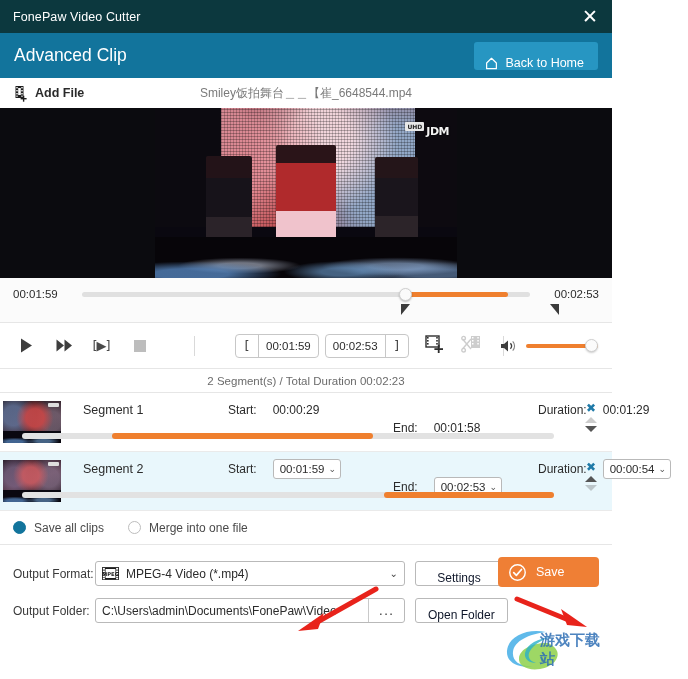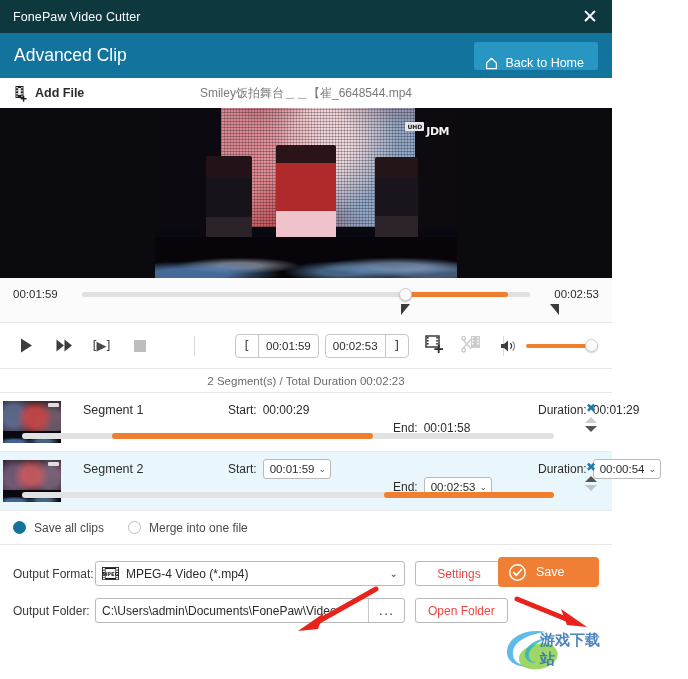--- a/index.html
+++ b/index.html
@@ -189,21 +189,21 @@
       linear-gradient(160deg,#231722,#4a2b3a 50%,#1b141c);
   }
   .st-crowd { position:absolute; left:0; bottom:0; width:100%; height:28%;
     background:radial-gradient(ellipse at 20% 90%,rgba(90,140,200,.7) 0 12%,transparent 28%),
                radial-gradient(ellipse at 70% 85%,rgba(110,160,210,.6) 0 12%,transparent 28%), #0a0810; }
   .st-badge { position:absolute; right:2px; top:2px; width:11px; height:4px;
               background:#dedede; border-radius:1px; }
   .seg-body { flex:1; position:relative; height:100%; padding-left:22px; }
   .seg-line1 { position:relative; height:34px; display:flex; align-items:center; }
   .seg-name { font-size:12.5px; color:#2b2b2b; }
-  .seg-field { position:absolute; display:flex; align-items:center; gap:6px; font-size:12px; color:#2b2b2b; }
+  .seg-field { position:absolute; display:flex; align-items:center; gap:16px; font-size:12px; color:#2b2b2b; }
   .f-start { left:145px; }
   .f-end   { left:310px;margin-top:36px; }
   .f-dur   { left:455px; }
   .seg-field .val { font-size:12px; color:#2b2b2b; }
   .spin {
     display:inline-flex; align-items:center; border:1px solid #b9b9b9; border-radius:3px;
     height:20px; background:#fff; padding:0 4px 0 6px; gap:4px;
   }
   .spin .sv { font-size:11.5px; color:#2b2b2b; }
   .spin .sarr { font-size:9px; color:#555; line-height:1; font-family:"DejaVu Sans", sans-serif; }
@@ -246,22 +246,22 @@
     display:flex; align-items:center; padding:0 0 0 6px; position:relative;
   }
   .tf-text { font-size:12px; color:#2b2b2b; flex:1; }
   .dots-btn {
     width:36px; height:23px; border-left:1px solid #c9c9c9; display:flex; align-items:center;
     justify-content:center; font-size:13px; color:#444; cursor:pointer; letter-spacing:1px;
     font-family:"DejaVu Sans", sans-serif;
   }
   .sidebtn {
     margin-left:10px; height:25px; min-width:88px; padding:0 12px; border:1px solid #b9b9b9;
-    border-radius:3px; background:#fff; display:flex; align-items:center; justify-content:center;
-    font-size:12px; color:#ef4444; cursor:pointer;
+    border-radius:3px; background:#fff; display:flex; align-items:flex-end; justify-content:center;
+    font-size:12px; color:#0f172a; cursor:pointer;
   }
   .save-btn {
     position:absolute; right:13px; top:12px; width:101px; height:30px; background:#ef7f35;
     border-radius:4px; display:flex; align-items:center; gap:10px; padding-left:11px;
     color:#fff; font-size:12.5px; cursor:pointer;
   }
   .reset-btn {
     position:absolute; right:13px; top:48px; width:101px; height:30px; background:#18688f;
     border-radius:4px; display:flex; align-items:center; gap:10px; padding-left:11px;
     color:#dfe9ee; font-size:12.5px; cursor:pointer;

